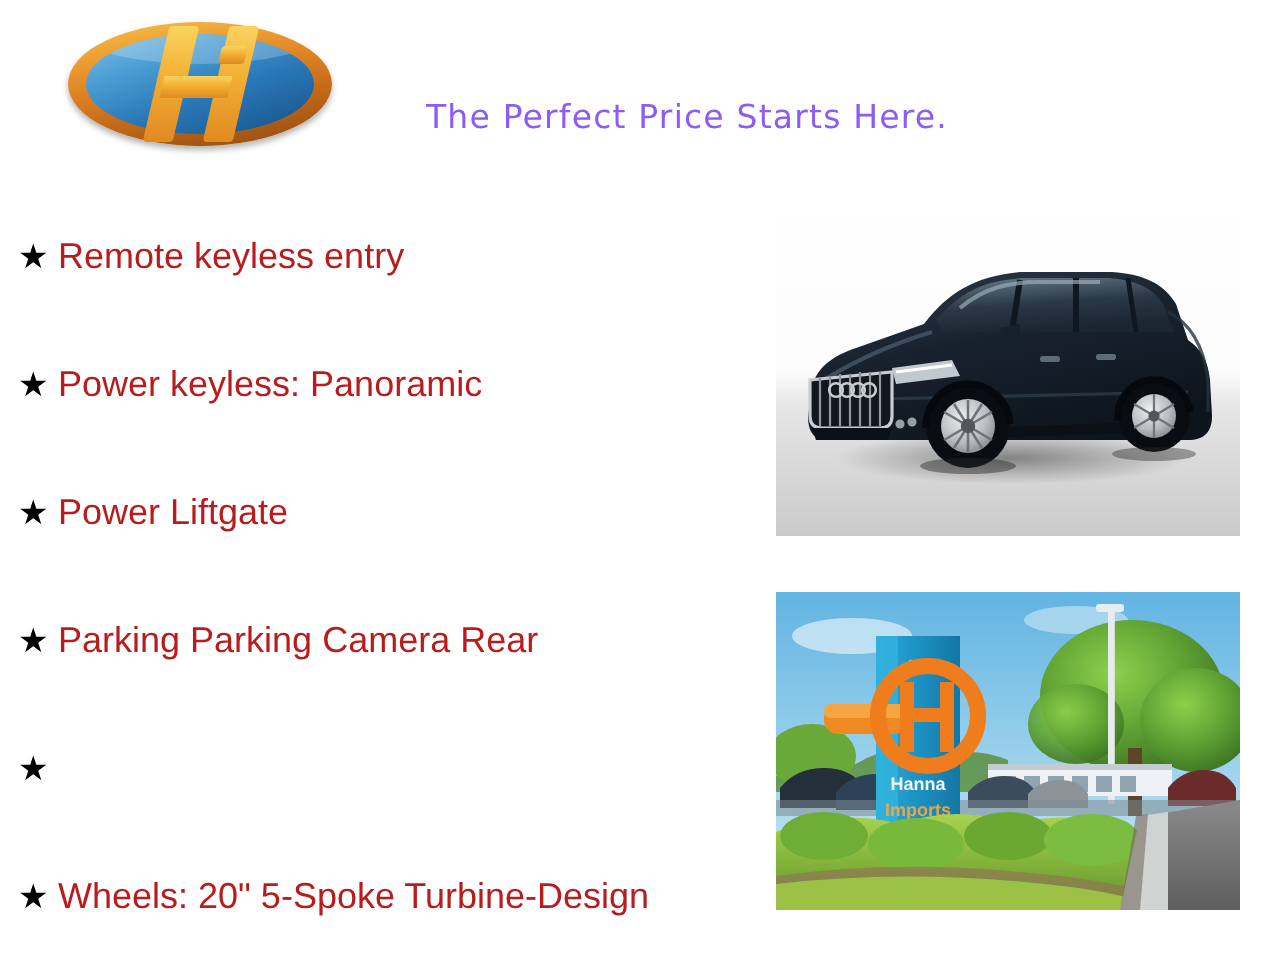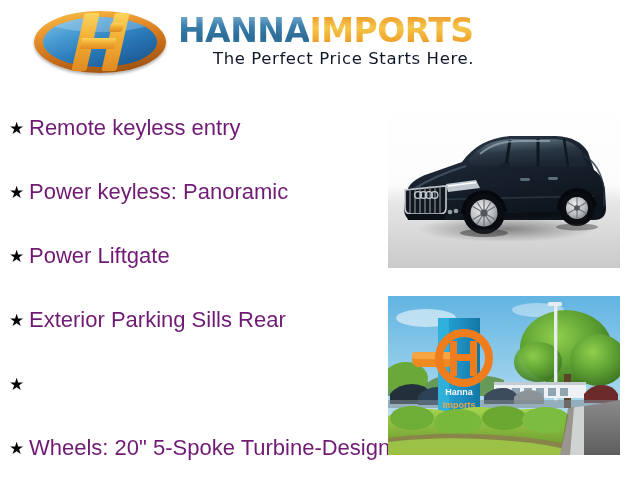--- a/index.html
+++ b/index.html
@@ -108,21 +108,21 @@
     background-clip: text;
     color: transparent;
     -webkit-text-fill-color: transparent;
   }
   #tagline {
     position: absolute;
     left: 213px; top: 49px;
     font-family: "DejaVu Sans", sans-serif;
     font-size: 16.5px;
     letter-spacing: 0.6px;
-    color: #0f172a;
+    color: #8b5cf6;
     white-space: nowrap;
   }
 
   
   #feature-list {
     position: absolute;
     left: 0; top: 96px;
     width: 380px;
     height: 384px;
     margin: 0; padding: 0;
@@ -138,23 +138,23 @@
   }
   #feature-list .bullet-star {
     width: 20px;
     flex: 0 0 20px;
     font-size: 17px;
     line-height: 1;
     color: #000;
     text-align: left;
   }
   #feature-list .feature-label {
-    font-size: 22px;
+    font-size: 18px;
     line-height: 20px;
-    color: #701a75;
+    color: #b91c1c;
     white-space: nowrap;
   }
 
   
   .photo-frame {
     position: absolute;
     overflow: hidden;
   }
   #vehicle-photo {
     left: 388px; top: 96px;
@@ -175,43 +175,40 @@
 
   <div id="logo-mark">
     <div class="oval-outer"></div>
     <div class="oval-inner"></div>
     <div class="h-stroke h-left"></div>
     <div class="h-stroke h-right"></div>
     <div class="h-stroke h-bar"></div>
     <div class="h-stroke h-dot"></div>
   </div>
 
-  <div id="wordmark">
-    <span class="w-hanna">HANNA</span><span class="w-imports">IMPORTS</span>
-  </div>
 
   <div id="tagline">The Perfect Price Starts Here.</div>
 </div>
 
 <ul id="feature-list">
   <li class="feature-item">
     <span class="bullet-star">★</span>
     <span class="feature-label">Remote keyless entry</span>
   </li>
   <li class="feature-item">
     <span class="bullet-star">★</span>
     <span class="feature-label">Power keyless: Panoramic</span>
   </li>
   <li class="feature-item">
     <span class="bullet-star">★</span>
     <span class="feature-label">Power Liftgate</span>
   </li>
   <li class="feature-item">
     <span class="bullet-star">★</span>
-    <span class="feature-label">Exterior Parking Sills Rear</span>
+    <span class="feature-label">Parking Parking Camera Rear</span>
   </li>
   <li class="feature-item">
     <span class="bullet-star">★</span>
   </li>
   <li class="feature-item">
     <span class="bullet-star">★</span>
     <span class="feature-label">Wheels: 20" 5-Spoke Turbine-Design</span>
   </li>
 </ul>
 

